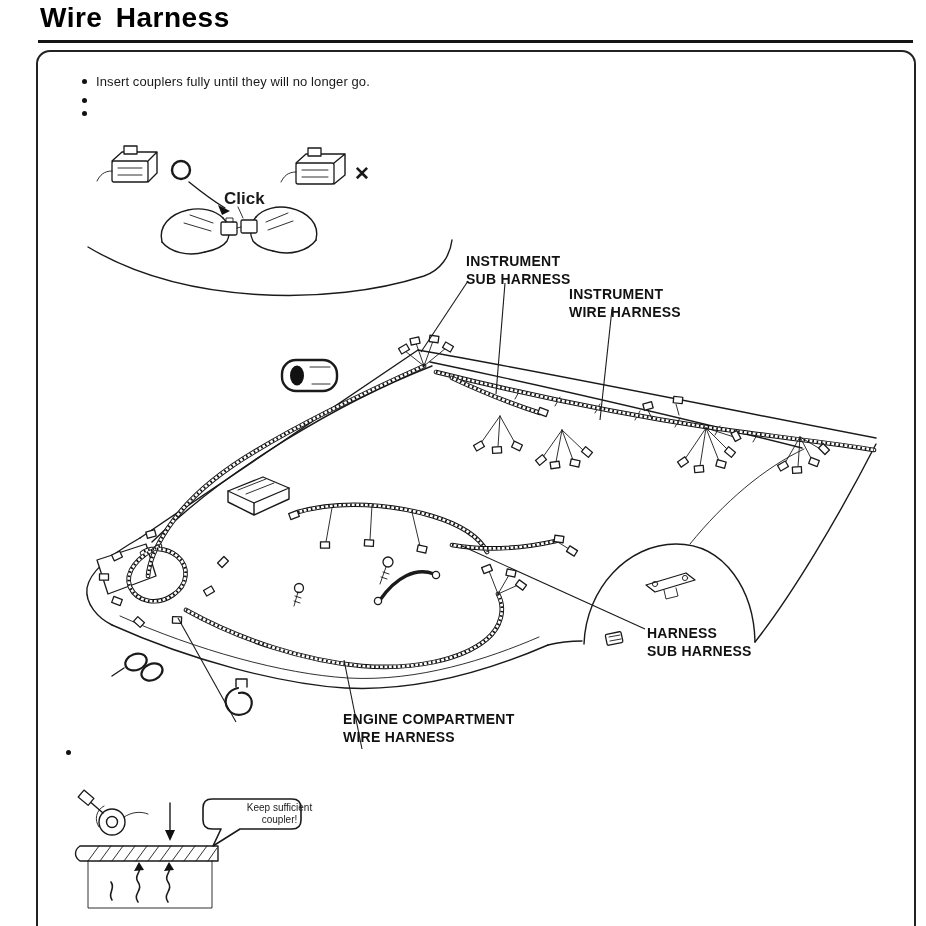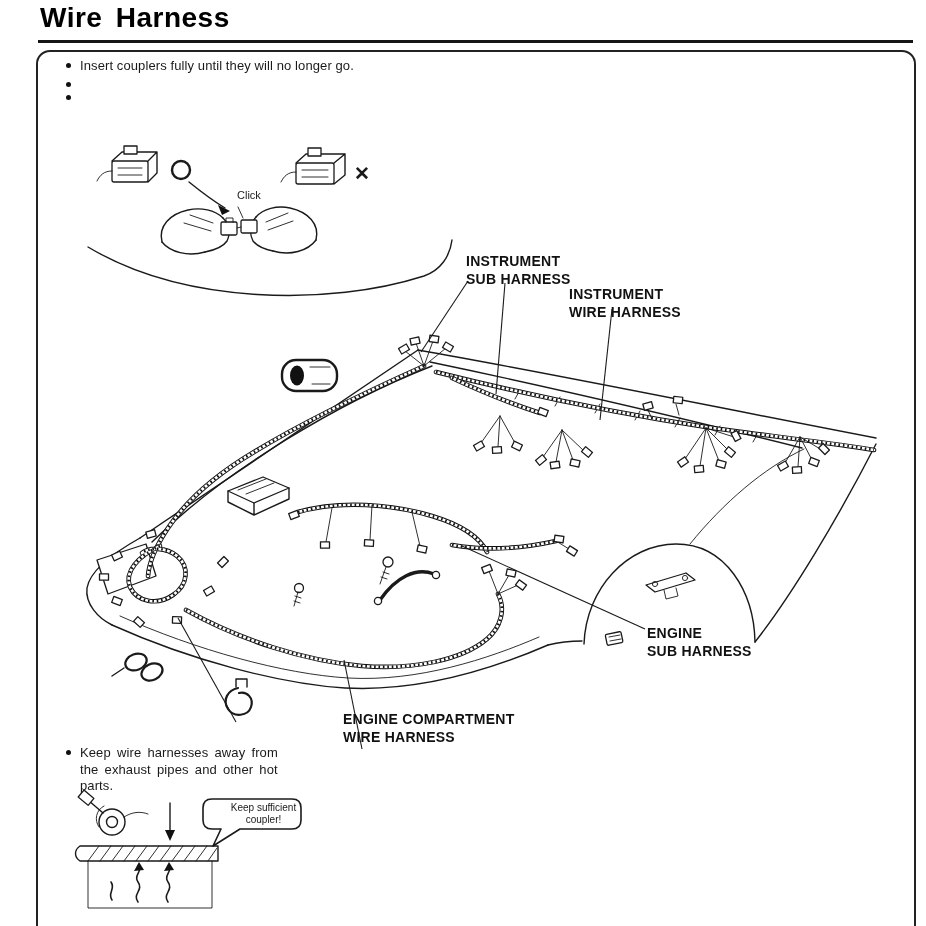--- a/index.html
+++ b/index.html
@@ -16,38 +16,38 @@
   }
   .title-rule{position:absolute;left:38px;top:40px;width:875px;height:2.5px;background:#151515;}
 
   
   .content-box{
     position:absolute;left:36px;top:50px;width:876px;height:910px;
     border:2px solid #222;border-radius:14px;
   }
 
   
-  .notes{position:absolute;left:66px;top:58px;width:372px;margin:0;padding:0;list-style:none;text-align:right;}
+  .notes{position:absolute;left:66px;top:58px;width:372px;margin:16px;padding:0;list-style:none;text-align:right;}
   .notes li{display:flex;gap:9px;margin-bottom:3px;}
   .dot{flex:none;width:5px;height:5px;border-radius:50%;background:#111;margin-top:5px;}
   .note-text{font-size:13px;line-height:1.2;letter-spacing:.1px;white-space:pre-line;}
 
   
   .hlbl{position:absolute;font-size:14px;font-weight:700;letter-spacing:.25px;line-height:1.25;color:#111;white-space:nowrap;}
   .lbl-line{display:block;}
 
-  .click-lbl{position:absolute;left:237px;top:189px;font-size:11px;}
+  .click-lbl{position:absolute;left:224px;top:189px;font-size:17px;font-weight:bold;}
   .x-mark{position:absolute;left:354px;top:162px;font-size:19px;font-weight:600;}
 
   
   .caution-note{position:absolute;left:66px;top:745px;width:236px;display:flex;gap:9px;}
   .caution-note .note-text{font-size:13px;line-height:1.28;word-spacing:2.5px;}
 
   
-  .bubble-text{position:absolute;left:203px;top:802px;width:121px;text-align:center;font-size:10px;line-height:1.2;}
+  .bubble-text{position:absolute;left:203px;top:802px;width:121px;text-align:center;font-size:10px;line-height:1.2;padding-left:16px;}
   .bline{display:block;}
 
   
   svg.art{position:absolute;left:0;top:0;}
   .ln{fill:none;stroke:#1a1a1a;stroke-width:1.4;stroke-linecap:round;stroke-linejoin:round;}
   .thin{stroke-width:.9;}
   .lw15{fill:none;stroke:#1a1a1a;stroke-width:1.6;stroke-linecap:round;}
   .lw2{fill:none;stroke:#1a1a1a;stroke-width:2.2;stroke-linecap:round;}
   .ldr{fill:none;stroke:#1a1a1a;stroke-width:1.1;}
   .part{fill:#fff;stroke:#1a1a1a;stroke-width:1.3;stroke-linejoin:round;}
@@ -298,31 +298,28 @@
 
 <div class="hlbl" style="left:466px;top:253px">
   <span class="lbl-line">INSTRUMENT</span>
   <span class="lbl-line">SUB HARNESS</span>
 </div>
 <div class="hlbl" style="left:569px;top:286px">
   <span class="lbl-line">INSTRUMENT</span>
   <span class="lbl-line">WIRE HARNESS</span>
 </div>
 <div class="hlbl" style="left:647px;top:625px">
-  <span class="lbl-line">ENGINE</span>
+  <span class="lbl-line">HARNESS</span>
   <span class="lbl-line">SUB HARNESS</span>
 </div>
 <div class="hlbl" style="left:343px;top:711px">
   <span class="lbl-line">ENGINE COMPARTMENT</span>
   <span class="lbl-line">WIRE HARNESS</span>
 </div>
 
 <div class="caution-note">
   <span class="dot"></span>
-  <span class="note-text">Keep wire harnesses away from
-the exhaust pipes and other hot
-parts.</span>
 </div>
 
 <div class="bubble-text">
   <span class="bline">Keep sufficient</span>
   <span class="bline">coupler!</span>
 </div>
 
 </body></html>

